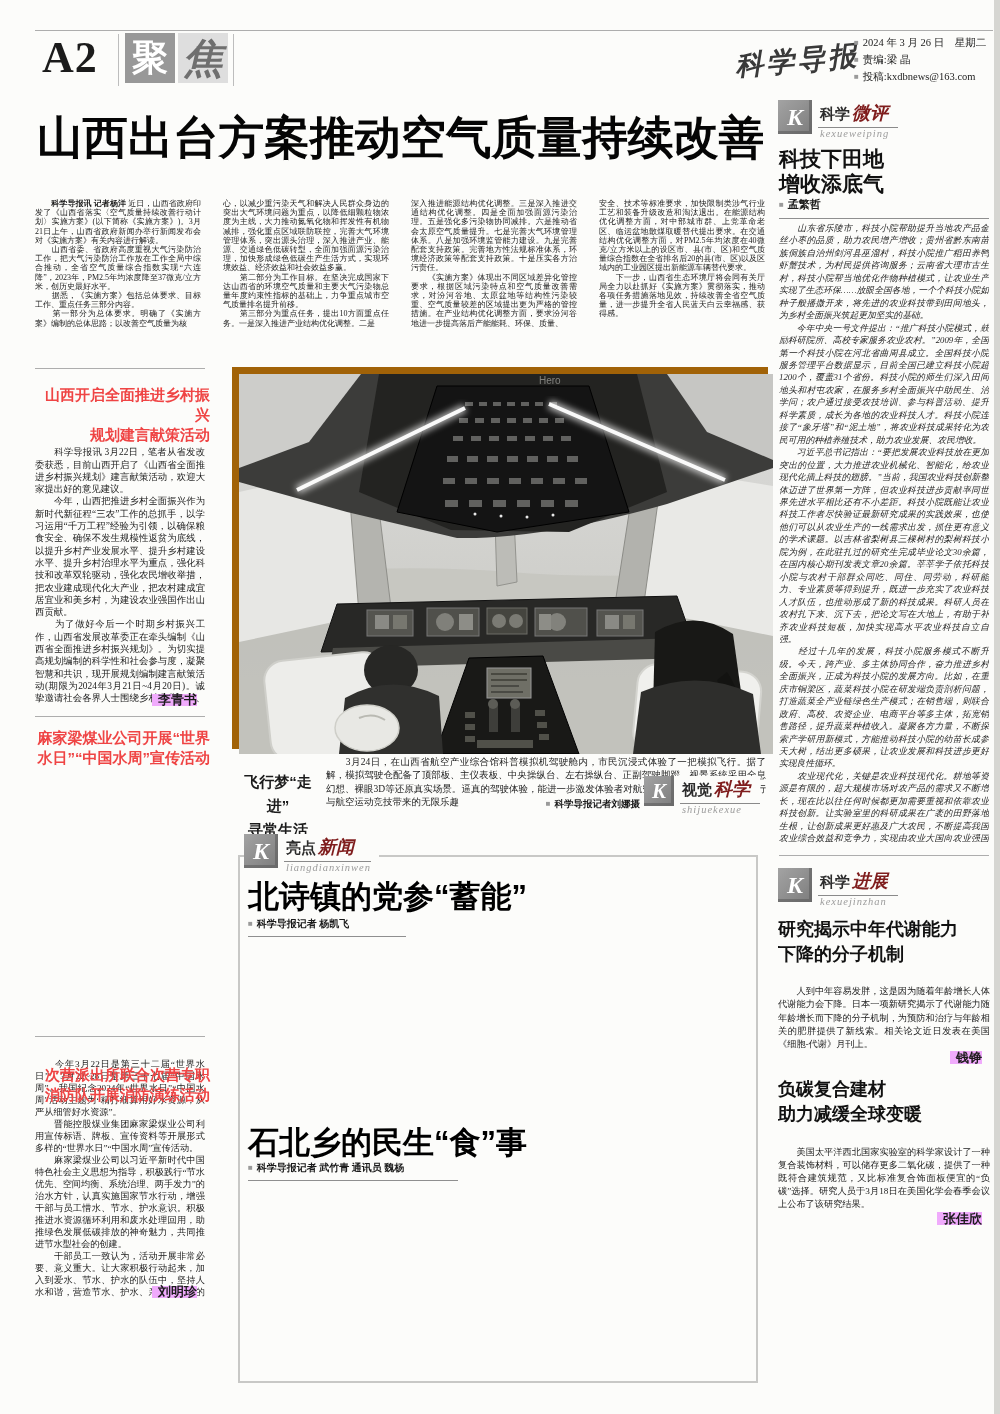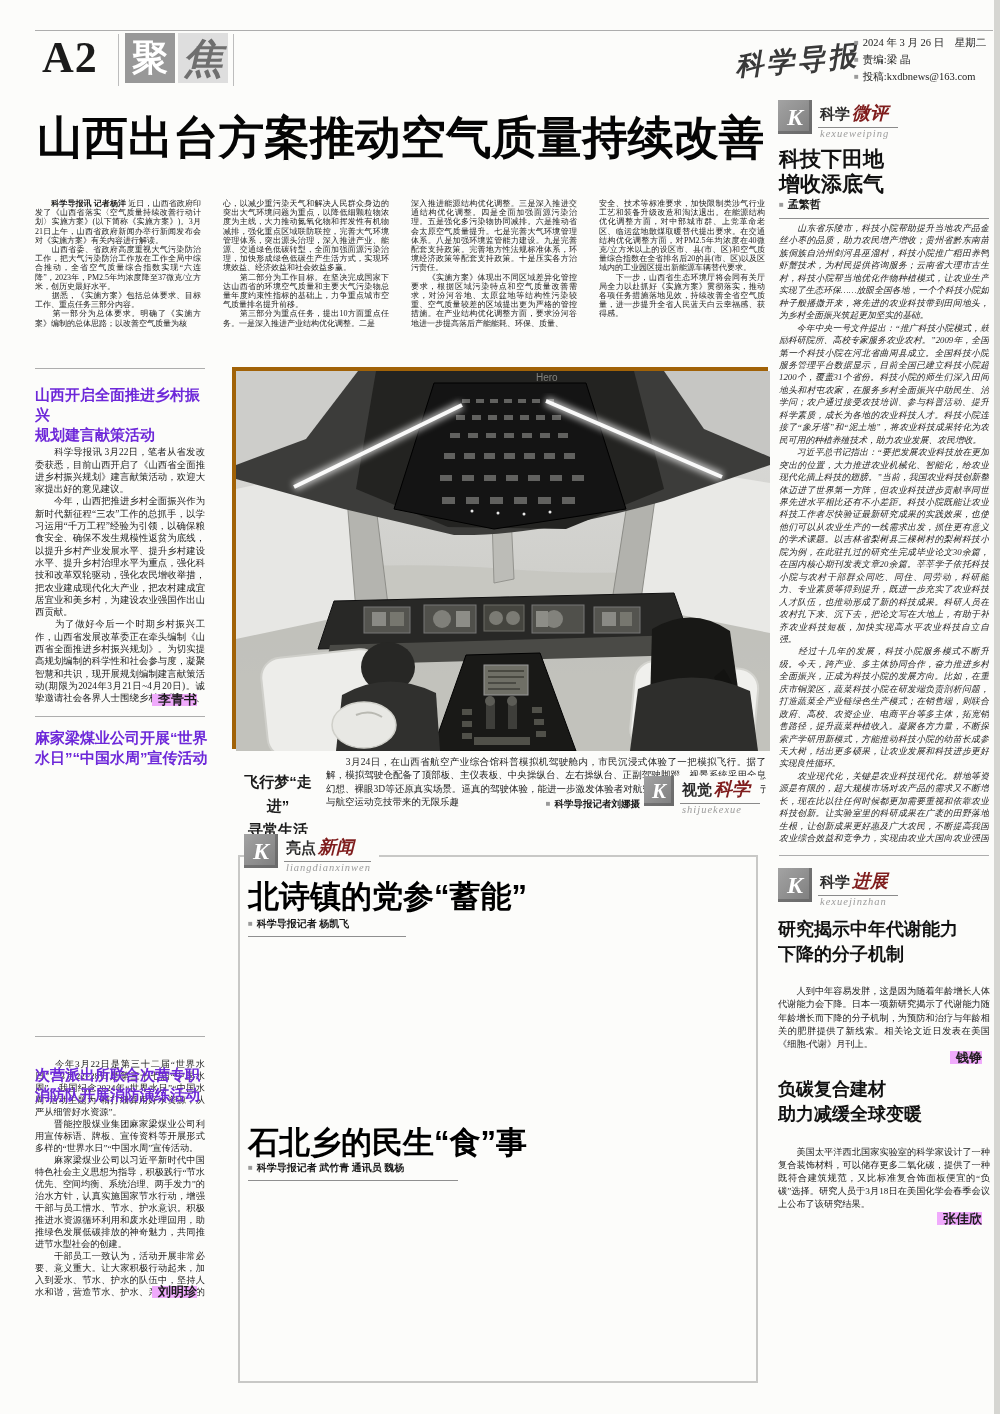--- a/index.html
+++ b/index.html
@@ -26,21 +26,21 @@
   .edition{font:700 44px "Liberation Serif",serif;letter-spacing:1px;}
   .fsq{width:50px;height:50px;display:flex;align-items:center;justify-content:center;}
   .masthead{font:italic 700 28px "Liberation Serif",serif;color:#3a3a3a;transform:rotate(-5deg);letter-spacing:3px;}
   .inforow{font-size:10.5px;line-height:17px;color:#222;white-space:nowrap;}
   
   .main-hl{font-family:"Liberation Sans","DejaVu Sans",sans-serif;font-weight:900;font-size:45px;
            letter-spacing:0px;white-space:nowrap;color:#050505;transform:scaleX(1.01);transform-origin:left;}
   .leadcols{display:flex;gap:22px;}
   .leadcol{flex:1;font-size:8px;line-height:9.2px;}
   
-  .latitle{font:700 15px "Liberation Sans","DejaVu Sans",sans-serif;line-height:20px;color:#6d28d9;}
+  .latitle{font:700 15px "Liberation Sans","DejaVu Sans",sans-serif;line-height:20px;color:#ef4444;text-align:right;}
   .labody{font-size:9.4px;position:relative;}
   
   .hlbox{border:2px solid #c8c8c6;background:#fcfcfa;}
   .hl-hl{font-family:"Liberation Sans","DejaVu Sans",sans-serif;font-weight:900;color:#000;white-space:nowrap;}
   .hlby{font-size:10px;font-weight:bold;border-bottom:1px solid #8f8f8f;padding-bottom:5px;width:158px;}
   
   .capTitle{font:700 15px "Liberation Sans","DejaVu Sans",sans-serif;line-height:24px;text-align:center;}
   .caption{font-size:9.5px;line-height:13.4px;}
   .credit{font-size:9.5px;font-weight:bold;background:#fcfcfa;}
   
@@ -105,21 +105,21 @@
 　　晋能控股煤业集团麻家梁煤业公司利用宣传标语、牌板、宣传资料等开展形式多样的“世界水日”“中国水周”宣传活动。
 　　麻家梁煤业公司以习近平新时代中国特色社会主义思想为指导，积极践行“节水优先、空间均衡、系统治理、两手发力”的治水方针，认真实施国家节水行动，增强干部与员工惜水、节水、护水意识。积极推进水资源循环利用和废水处理回用，助推绿色发展低碳排放的神奇魅力，共同推进节水型社会的创建。
 　　干部员工一致认为，活动开展非常必要、意义重大。让大家积极行动起来，加入到爱水、节水、护水的队伍中，坚持人水和谐，营造节水、护水、亲水、爱水的良好氛围，做生命之源的呵护者、节约用水的参与者，单位与家庭节水的实践者，为企业高质量发展作出自己的贡献。</span>
   <span class="sig">刘明珍</span>
 </div>
 
 <div class="abs rule" style="left:35px;top:1036px;width:170px;"></div>
 <div class="abs latitle pre" style="left:35px;top:1046px;width:175px;margin-top:19px;">次营派出所联合次营专职
 消防队开展消防演练活动</div>
 
-<div class="abs" style="left:232px;top:367px;width:536px;height:382px;border:4px solid #a16207;box-sizing:border-box;">
+<div class="abs" style="left:232px;top:367px;width:536px;height:382px;border:7px solid #a16207;box-sizing:border-box;">
 <svg width="534" height="380" viewBox="0 0 534 380" xmlns="http://www.w3.org/2000/svg">
   <defs>
     <linearGradient id="sky" x1="0" y1="0" x2="0" y2="1">
       <stop offset="0" stop-color="#dddddb"></stop>
           <stop offset="0.55" stop-color="#cfcfcb"></stop>
           <stop offset="1" stop-color="#d8d8d4"></stop>
     </linearGradient>
     <filter id="blur1">
           <feGaussianBlur stdDeviation="3"></feGaussianBlur>
         </filter>

